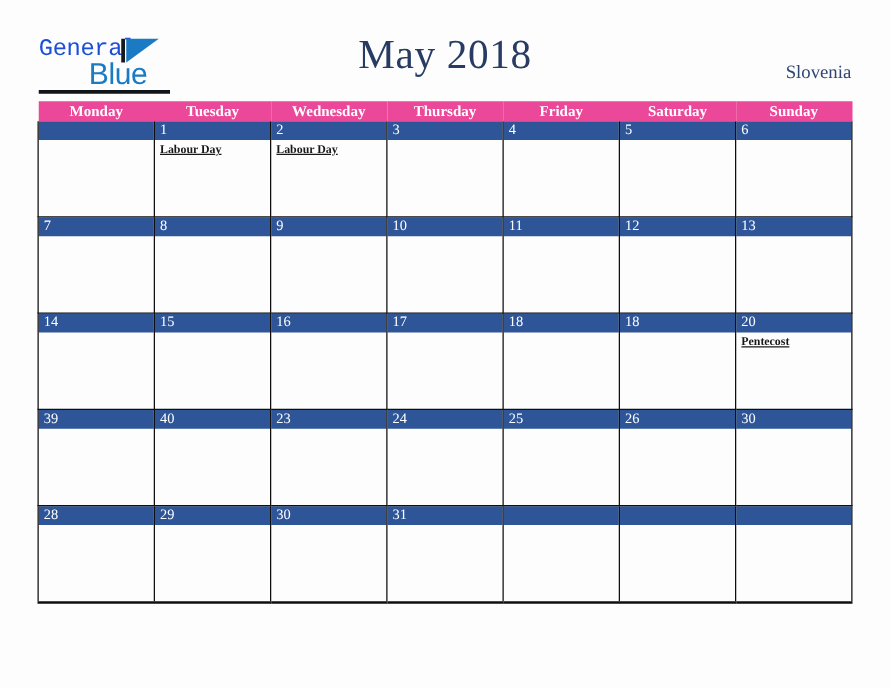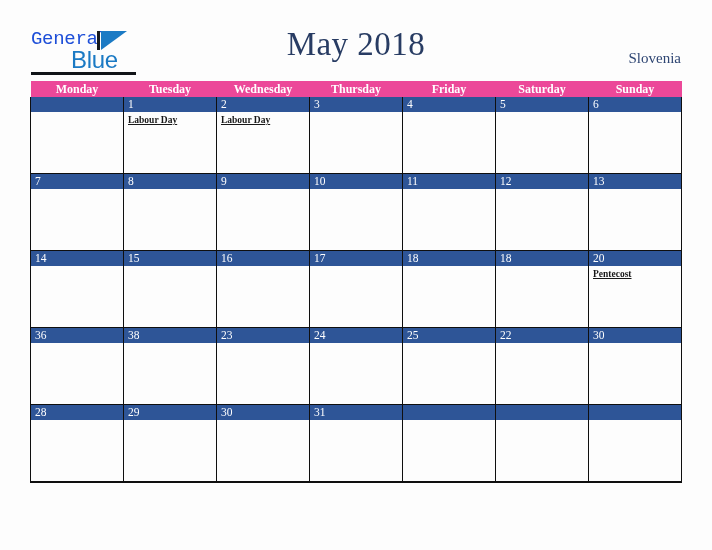--- a/index.html
+++ b/index.html
@@ -304,41 +304,41 @@
           </td>
           <td>
             <div class="daybar">20</div>
             <div class="events">
               <div class="event">Pentecost</div>
             </div>
           </td>
         </tr>
         <tr class="week">
           <td>
-            <div class="daybar">36</div>
-            <div class="events"></div>
-          </td>
-          <td>
-            <div class="daybar">38</div>
+            <div class="daybar">39</div>
+            <div class="events"></div>
+          </td>
+          <td>
+            <div class="daybar">40</div>
             <div class="events"></div>
           </td>
           <td>
             <div class="daybar">23</div>
             <div class="events"></div>
           </td>
           <td>
             <div class="daybar">24</div>
             <div class="events"></div>
           </td>
           <td>
             <div class="daybar">25</div>
             <div class="events"></div>
           </td>
           <td>
-            <div class="daybar">22</div>
+            <div class="daybar">26</div>
             <div class="events"></div>
           </td>
           <td>
             <div class="daybar">30</div>
             <div class="events"></div>
           </td>
         </tr>
         <tr class="week">
           <td>
             <div class="daybar">28</div>

